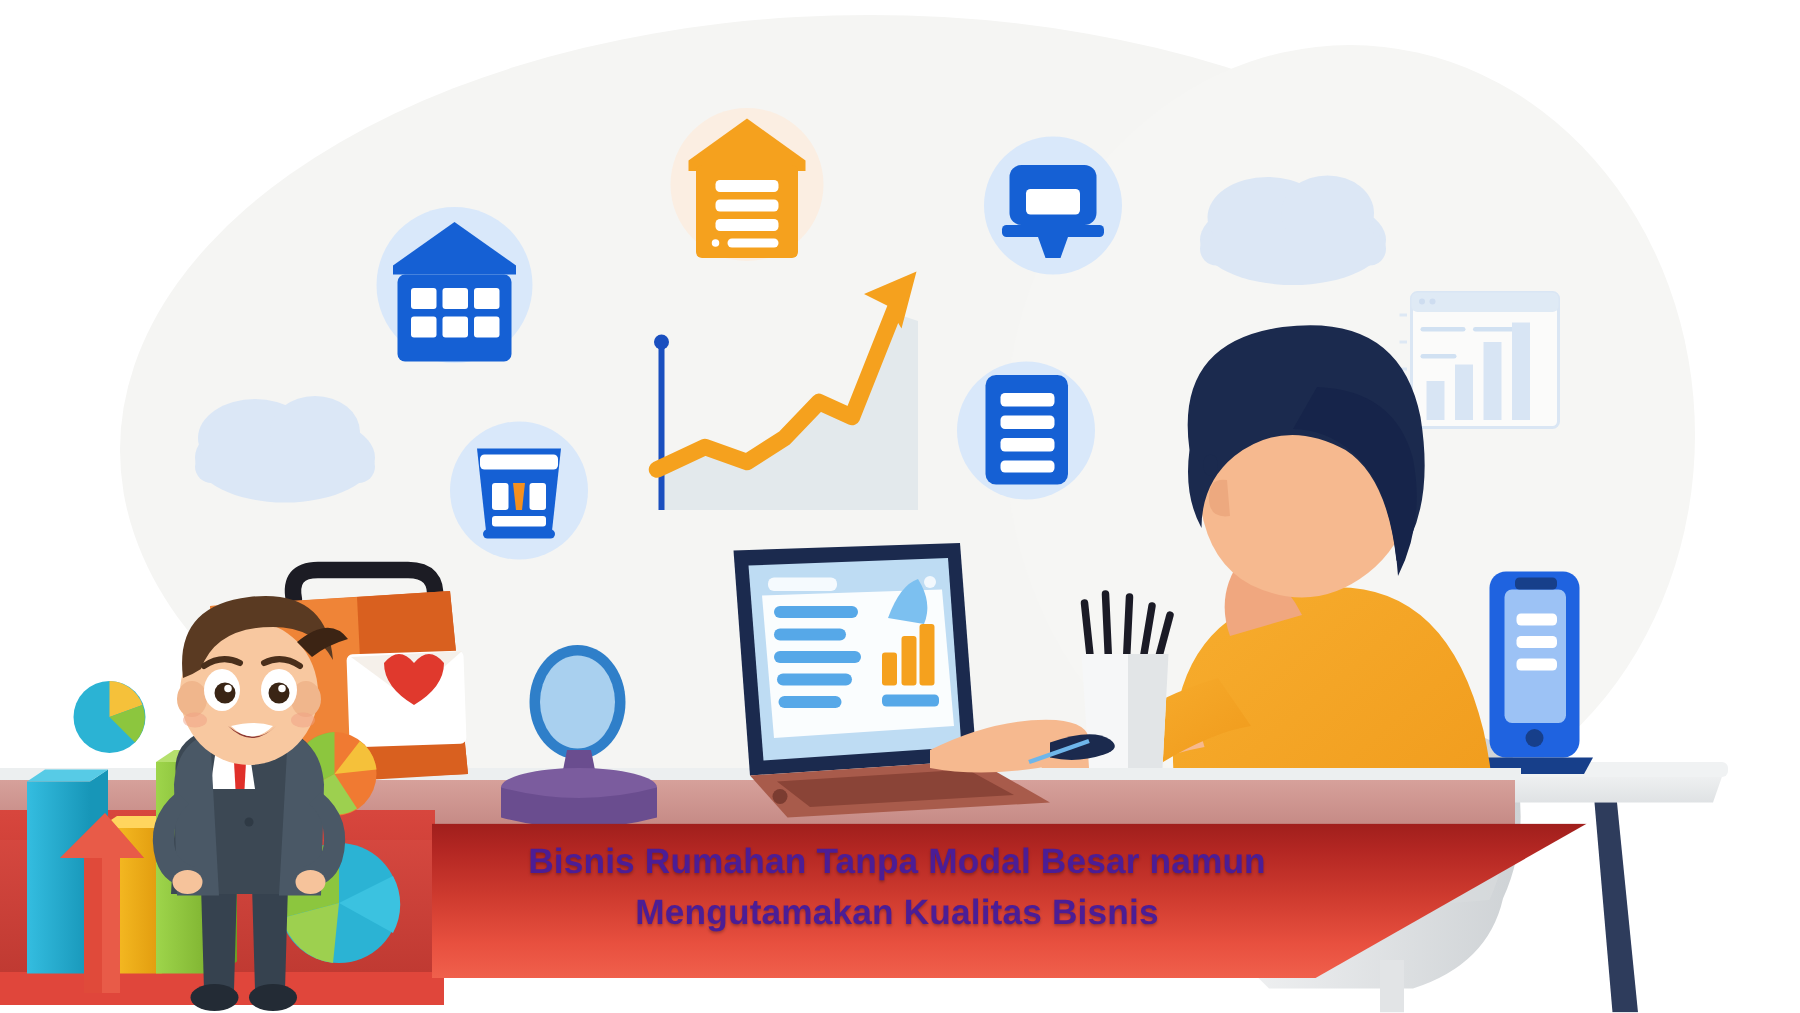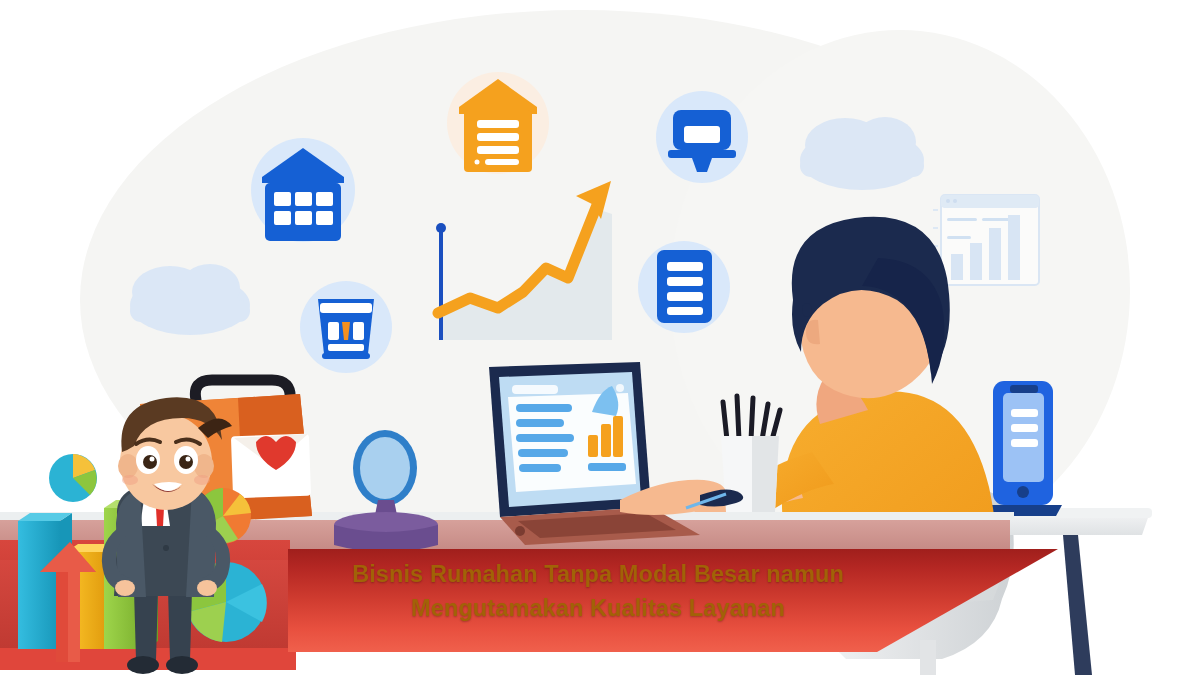--- a/index.html
+++ b/index.html
@@ -18,21 +18,21 @@
     z-index:60;
   }
   #banner-shape {
     position:absolute; inset:0;
     background:linear-gradient(180deg,#a01f1c 0%, #b42723 18%, #cf3b2f 48%, #e8503f 78%, #f0604c 100%);
     clip-path:polygon(0 0, 100% 0, 76.5% 100%, 0 100%);
     box-shadow:0 2px 6px rgba(0,0,0,0.18);
   }
   #banner-text {
     position:absolute; left:0; top:8px; width:620px;
-    text-align:center; color:#a16207;
+    text-align:center; color:#4c1d95;
     font-size:23.5px; font-weight:bold; line-height:34px;
     letter-spacing:0.1px;
     text-shadow:0 1px 2px rgba(0,0,0,0.25);
     pointer-events:none;
   }
   #banner-text .l2 { display:block; }
 
   
   #ribbon-tail {
     position:absolute; left:0px; top:542px; width:300px; height:125px; z-index:55;
@@ -389,17 +389,17 @@
   <svg id="ribbon-tail" viewBox="0 0 300 125">
     <path d="M18 12 L44 12 L44 118 L18 118 L0 64 Z" fill="url(#gRibbonTail)" opacity="0"></path>
     <path d="M40 30 L70 0 L96 30 L80 30 L80 120 L56 120 L56 30 Z" fill="#e04a3a"></path>
     <path d="M40 30 L70 0 L96 30 L80 30 L80 120 L68 120 L68 30 Z" fill="#ef6a54" opacity="0.55"></path>
   </svg>
 
   <div id="banner-wrap">
     <div id="banner-shape"></div>
     <div id="banner-text">
       <span class="l1">Bisnis Rumahan Tanpa Modal Besar namun</span>
-      <span class="l2">Mengutamakan Kualitas Layanan</span>
+      <span class="l2">Mengutamakan Kualitas Bisnis</span>
     </div>
   </div>
 
 </div>
 
 </body></html>

